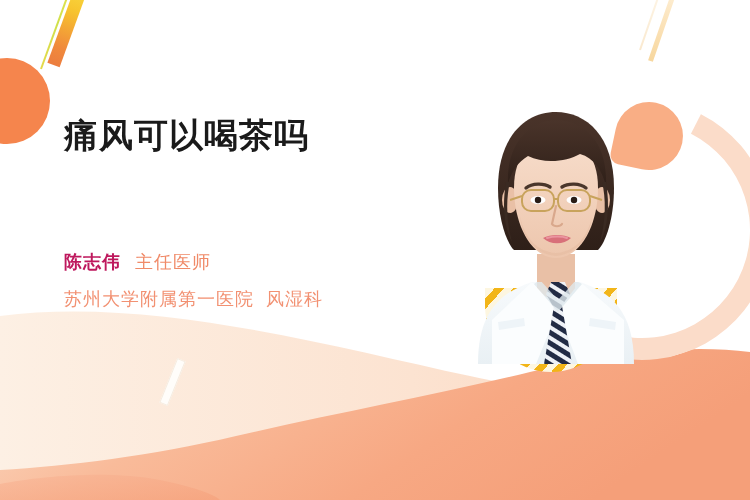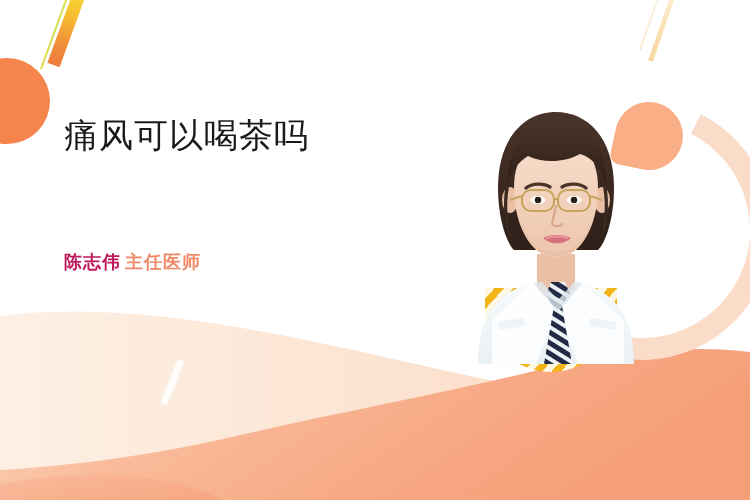--- a/index.html
+++ b/index.html
@@ -133,43 +133,43 @@
 
   
   .title {
     position: absolute;
     left: 64px;
     top: 114px;
     font-size: 34px;
     line-height: 1.25;
     color: #1a1a1a;
     letter-spacing: 1px;
-    font-weight: 400;
+    font-weight: 700;
     white-space: nowrap;
   }
   .doctor-line {
     position: absolute;
     left: 64px;
     white-space: nowrap;
   }
   .doctor-line.l1 { top: 250px; }
   .doctor-line.l2 { top: 287px; }
 
   .doc-name {
     font-size: 18px;
     font-weight: 700;
     color: #be185d;
     letter-spacing: 1px;
   }
   .doc-title {
     font-size: 18px;
-    font-weight: 700;
+    font-weight: 400;
     color: #f08a68;
     letter-spacing: 1px;
-    margin-left: 4px;
+    margin-left: 14px;
   }
   .doc-hospital, .doc-dept {
     font-size: 18px;
     font-weight: 400;
     color: #f29172;
     letter-spacing: 1px;
   }
   .doc-dept { margin-left: 12px; }
 </style>
 </head>
@@ -288,14 +288,17 @@
 
     <path d="M72,120 C74,140 86,158 108,160 C130,158 142,140 144,120 C140,142 126,156 108,157 C90,156 76,142 72,120 Z" fill="#e3b79d" opacity="0.45"></path>
   </svg>
 
   <div class="title">痛风可以喝茶吗</div>
 
   <div class="doctor-line l1">
     <span class="doc-name">陈志伟</span><span class="doc-title">主任医师</span>
   </div>
 
+  <div class="doctor-line l2">
+    <span class="doc-hospital">苏州大学附属第一医院</span><span class="doc-dept">风湿科</span>
+  </div>
 
 </div>
 
 </body></html>

